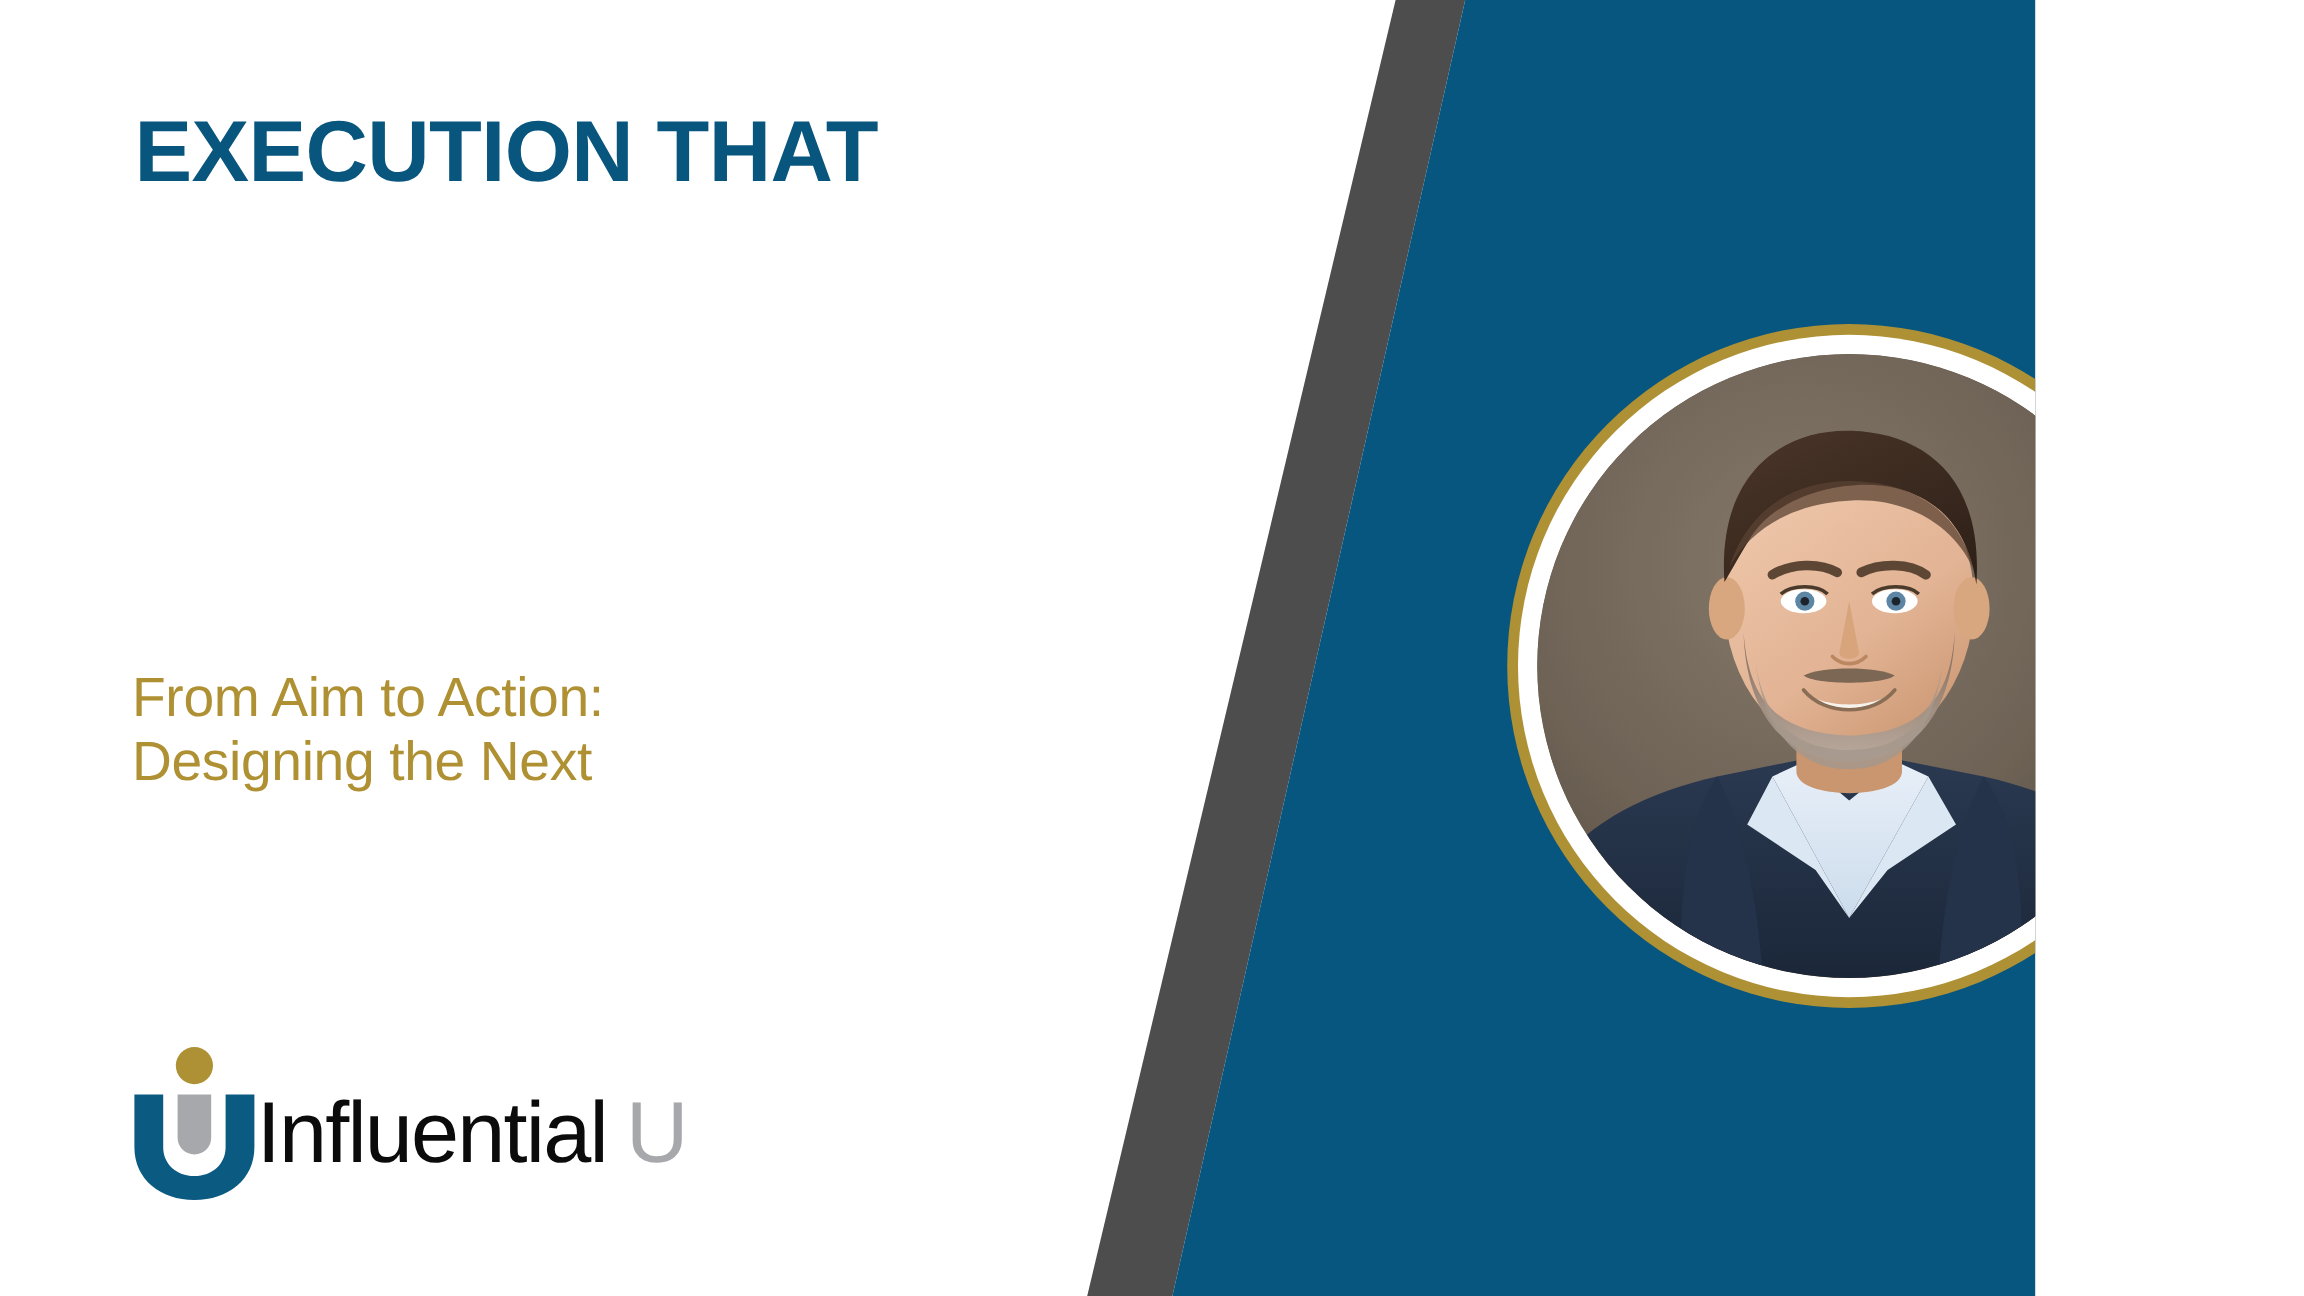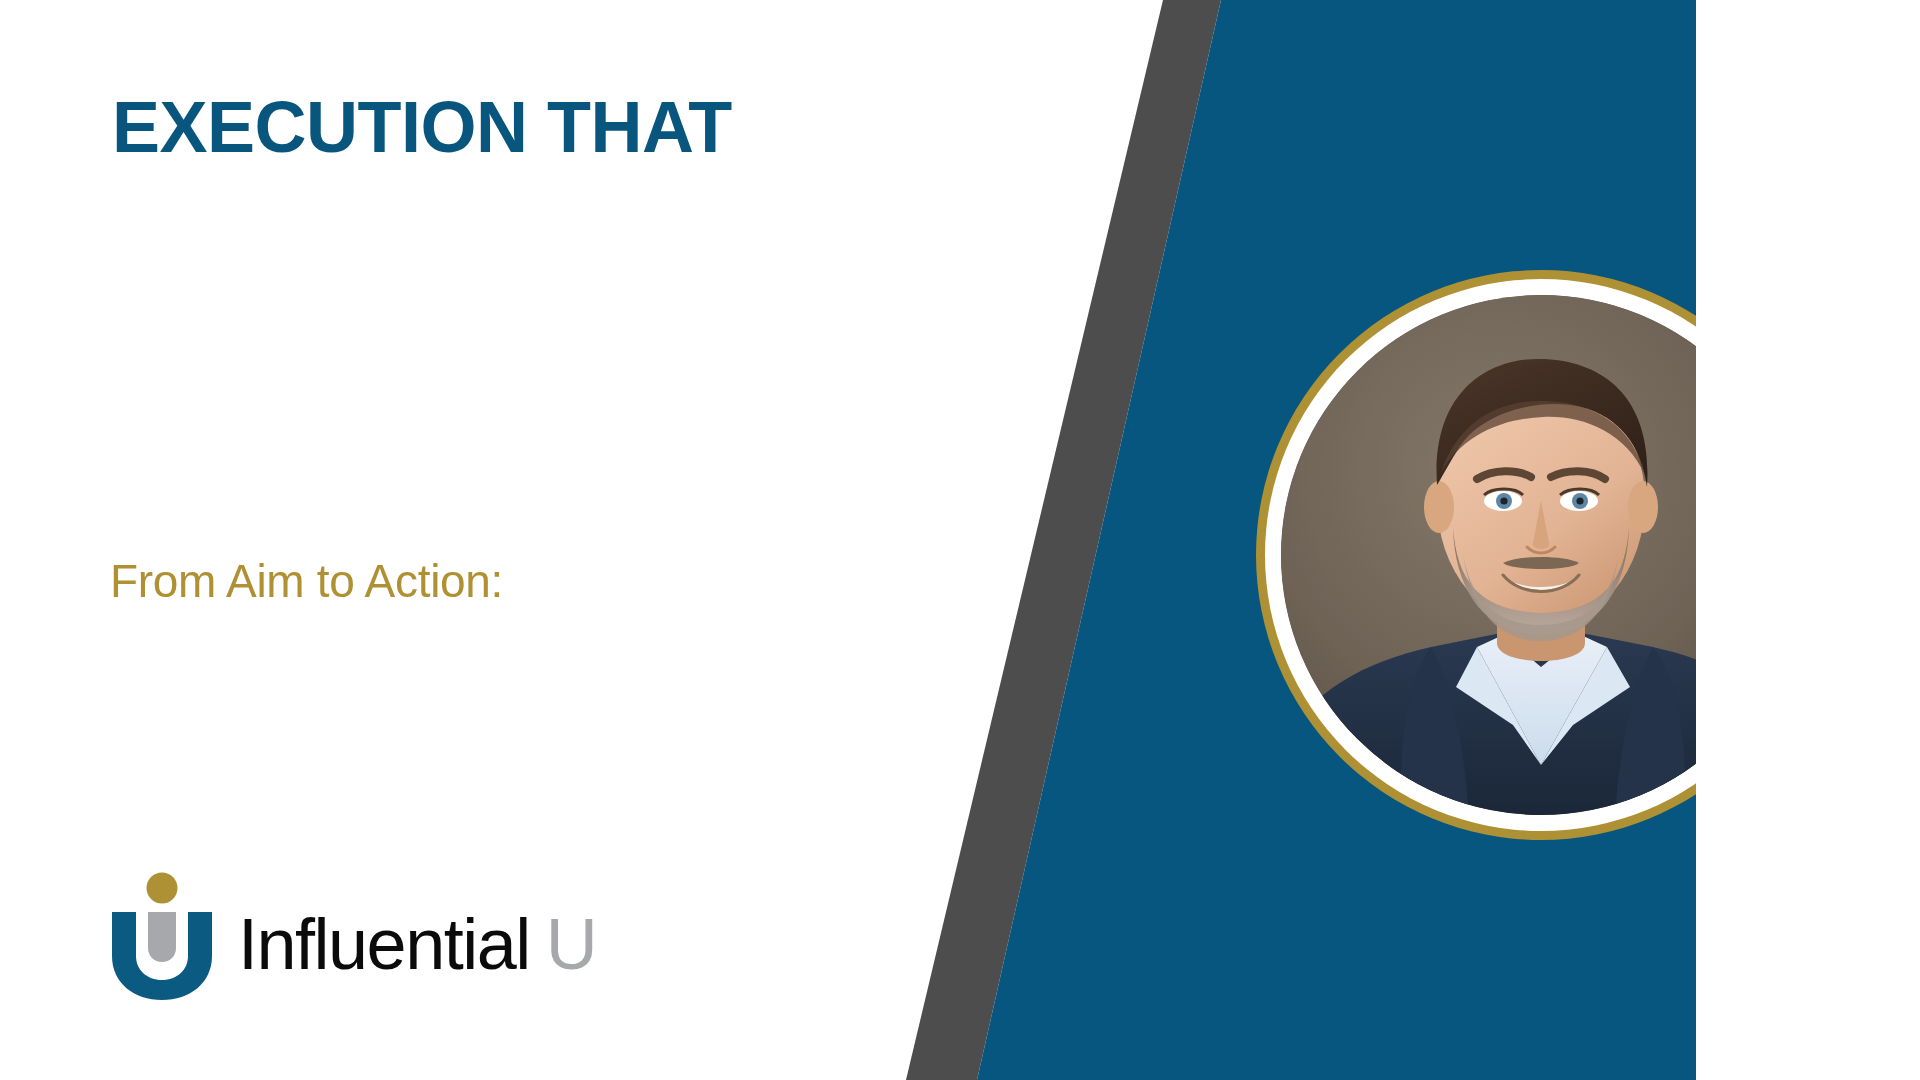--- a/index.html
+++ b/index.html
@@ -71,21 +71,20 @@
   }
   .subhead .sh-line { display: block; white-space: nowrap; }
 
   
   .logo-lockup {
     position: absolute;
     left: 110px;
     top: 872px;
     display: flex;
     align-items: center;
-    gap: 24px;
   }
   .logo-mark {
     width: 104px;
     height: 128px;
     flex: 0 0 auto;
   }
   .logo-mark svg { display: block; width: 104px; height: 128px; }
 
   .logo-wordmark {
     font-family: "Liberation Sans", sans-serif;
@@ -240,20 +239,21 @@
   </div>
 
   <div class="left-col">
 
     <h1 class="headline">
       <span class="hl-line">EXECUTION THAT</span>
     </h1>
 
     <h2 class="subhead">
       <span class="sh-line">From Aim to Action:</span>
+      <span class="sh-line">Designing the Next</span>
     </h2>
 
     <div class="logo-lockup">
       <div class="logo-mark">
         <svg viewBox="0 0 104 128" xmlns="http://www.w3.org/2000/svg" aria-hidden="true">
 
           <circle cx="52" cy="16" r="15.5" fill="#AE9134"></circle>
 
           <path d="M2 40 L26 40 L26 84 C26 98 37 108 52 108 C67 108 78 98 78 84 L78 40 L102 40 L102 84
                    C102 111 80 128 52 128 C24 128 2 111 2 84 Z" fill="#0A5A82"></path>

